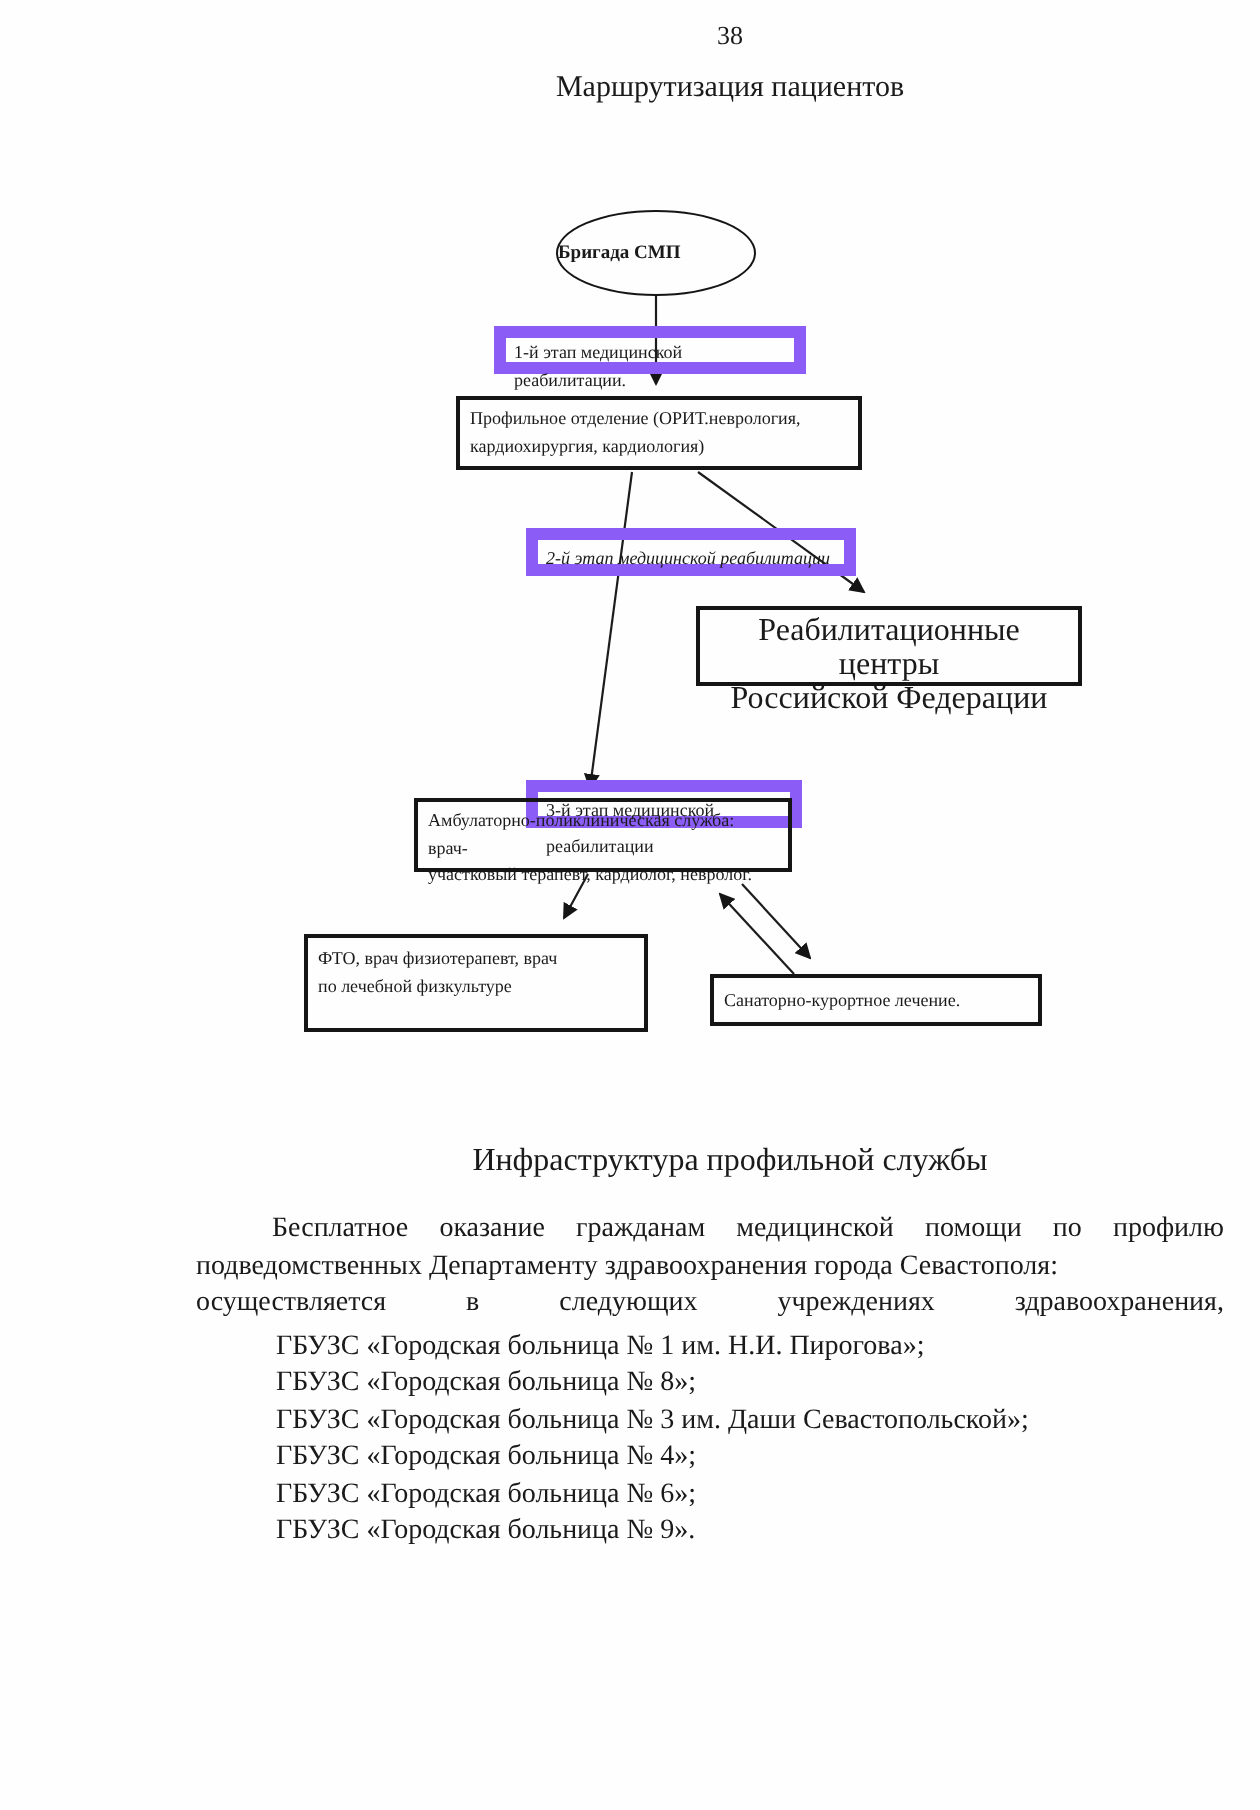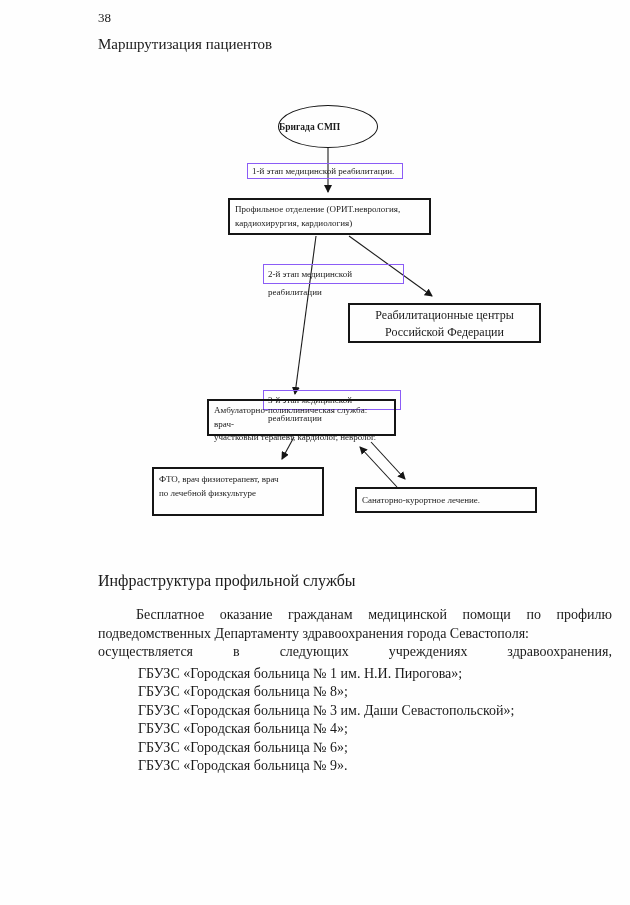--- a/index.html
+++ b/index.html
@@ -2,49 +2,49 @@
 <html><head>
 <meta charset="utf-8">
 <style>
   html,body { margin:0; padding:0; background:#ffffff; }
   .page {
     position:relative; width:630px; height:905px;
     background:#fefefe; color:#1a1a1a;
     font-family:"Liberation Serif", serif;
     overflow:hidden;
   }
-  .hdr { position:absolute; left:98px; width:514px; }
+  .hdr { position:absolute; left:108px; width:514px; text-align:center; }
   .page-number { top:10px; font-size:13px; }
   .doc-title { top:36px; font-size:15px; }
   .section-title { top:572px; font-size:16px; }
 
   
   .fc-svg { position:absolute; left:0; top:0; width:630px; height:905px; pointer-events:none; }
   .fc-box {
     position:absolute; box-sizing:border-box;
     border:2px solid #151515; background:transparent;
     font-size:9px; line-height:13.5px; padding:3px 5px;
   }
-  .fc-box.thin { border:1px solid #8b5cf6; padding:0 0 12px 4px; }
+  .fc-box.thin { border:6px solid #8b5cf6; padding:0 0 12px 4px; }
   .fc-box .ln { display:block; }
   .fc-oval {
     position:absolute; box-sizing:border-box;
     border:1.4px solid #151515; border-radius:50%;
     display:flex; align-items:center; justify-content:flex-start;
     font-weight:bold; font-size:9.5px;
   }
   .fc-center { text-align:center; }
   .stage1 { left:247px; top:163px; width:156px; height:16px; line-height:14px; }
-  .stage2 { left:263px; top:264px; width:141px; height:20px; line-height:18px; }
+  .stage2 { left:263px; top:264px; width:165px; height:20px; line-height:18px;font-style:italic; }
   .stage3 { left:263px; top:361px; width:138px; height:20px; line-height:18px;margin-top:29px; }
   .profil { left:228px; top:198px; width:203px; height:37px; }
-  .rehab  { left:348px; top:303px; width:193px; height:40px; font-size:12px; line-height:17px; padding-top:2px; }
+  .rehab  { left:348px; top:303px; width:193px; height:40px; font-size:16px; line-height:17px; padding-top:2px; }
   .ambul  { left:207px; top:399px; width:189px; height:37px; }
   .fto    { left:152px; top:467px; width:172px; height:49px; line-height:14px; }
-  .sanat  { left:355px; top:487px; width:182px; height:26px; line-height:16px; }
+  .sanat  { left:355px; top:487px; width:166px; height:26px; line-height:16px; }
   .oval   { left:278px; top:105px; width:100px; height:43px; }
 
   
   .body-text { position:absolute; left:98px; top:606px; width:514px; font-size:14px; line-height:18.5px; }
   .p-line { white-space:normal; }
   .just { text-align:justify; text-align-last:justify; }
   .indent { text-indent:38px; }
   .hospital-list { margin-top:3px; }
   .hospital { padding-left:40px; }
 </style>

